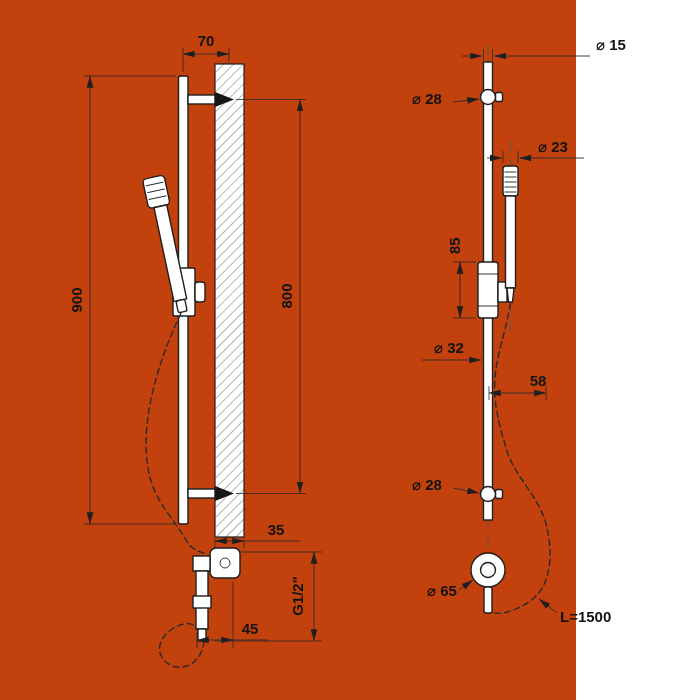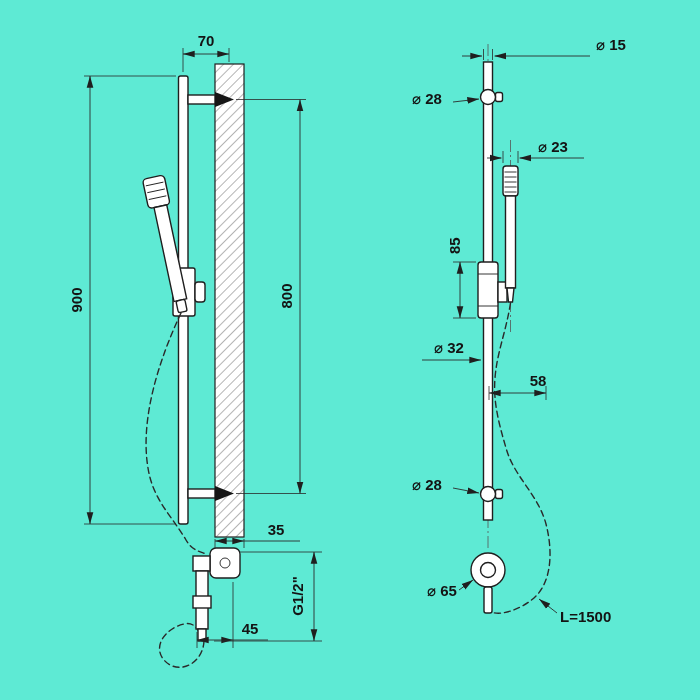--- a/index.html
+++ b/index.html
@@ -1,17 +1,17 @@
 <!DOCTYPE html>
 <html><head>
 <meta charset="utf-8">
 <style>
   html,body { margin:0; padding:0; background:#ffffff; }
   .canvas {
-    width:700px; height:700px; background:#5eead4; position:relative;
+    width:576px; height:700px; background:#c2410c; position:relative;
     font-family:"Liberation Sans","DejaVu Sans",sans-serif;
   }
   svg { position:absolute; left:0; top:0; }
   .dim-label {
     font-family:"Liberation Sans","DejaVu Sans",sans-serif;
     font-size:15px; font-weight:bold; fill:#141414;
   }
   .part   { fill:#ffffff; stroke:#1f1f1f; stroke-width:1.4; }
   .detail { stroke:#1f1f1f; stroke-width:0.9; fill:none; }
   .dim    { stroke:#2a2a2a; stroke-width:0.9; fill:none; }

